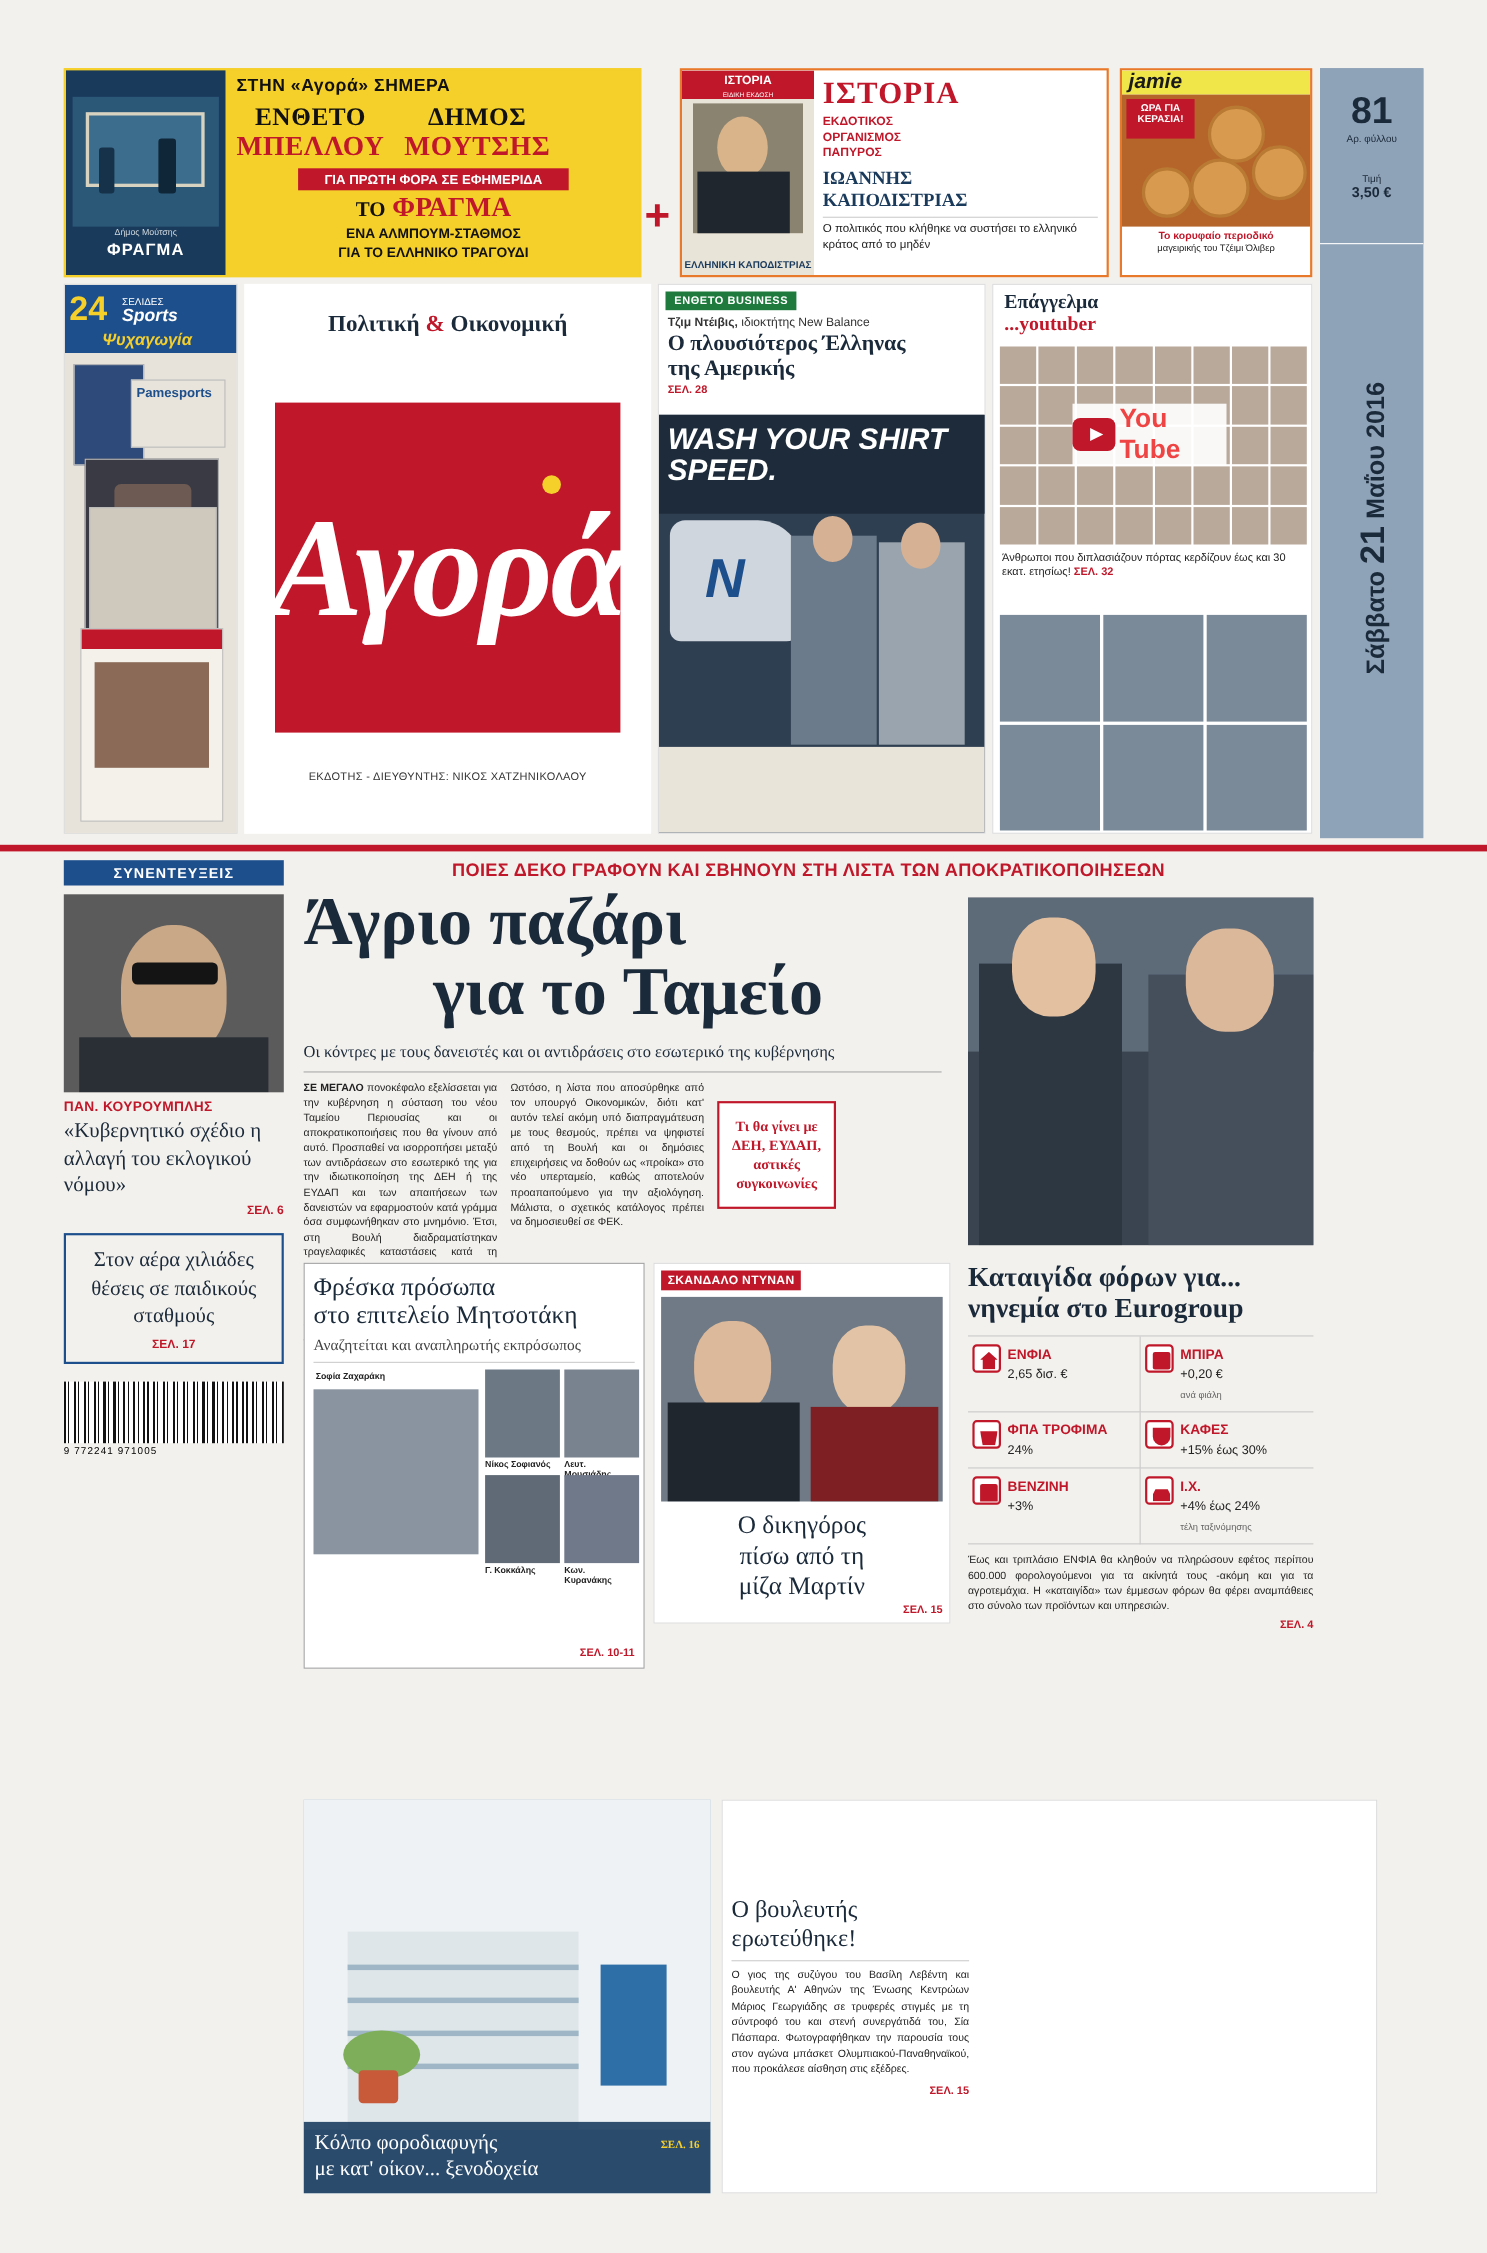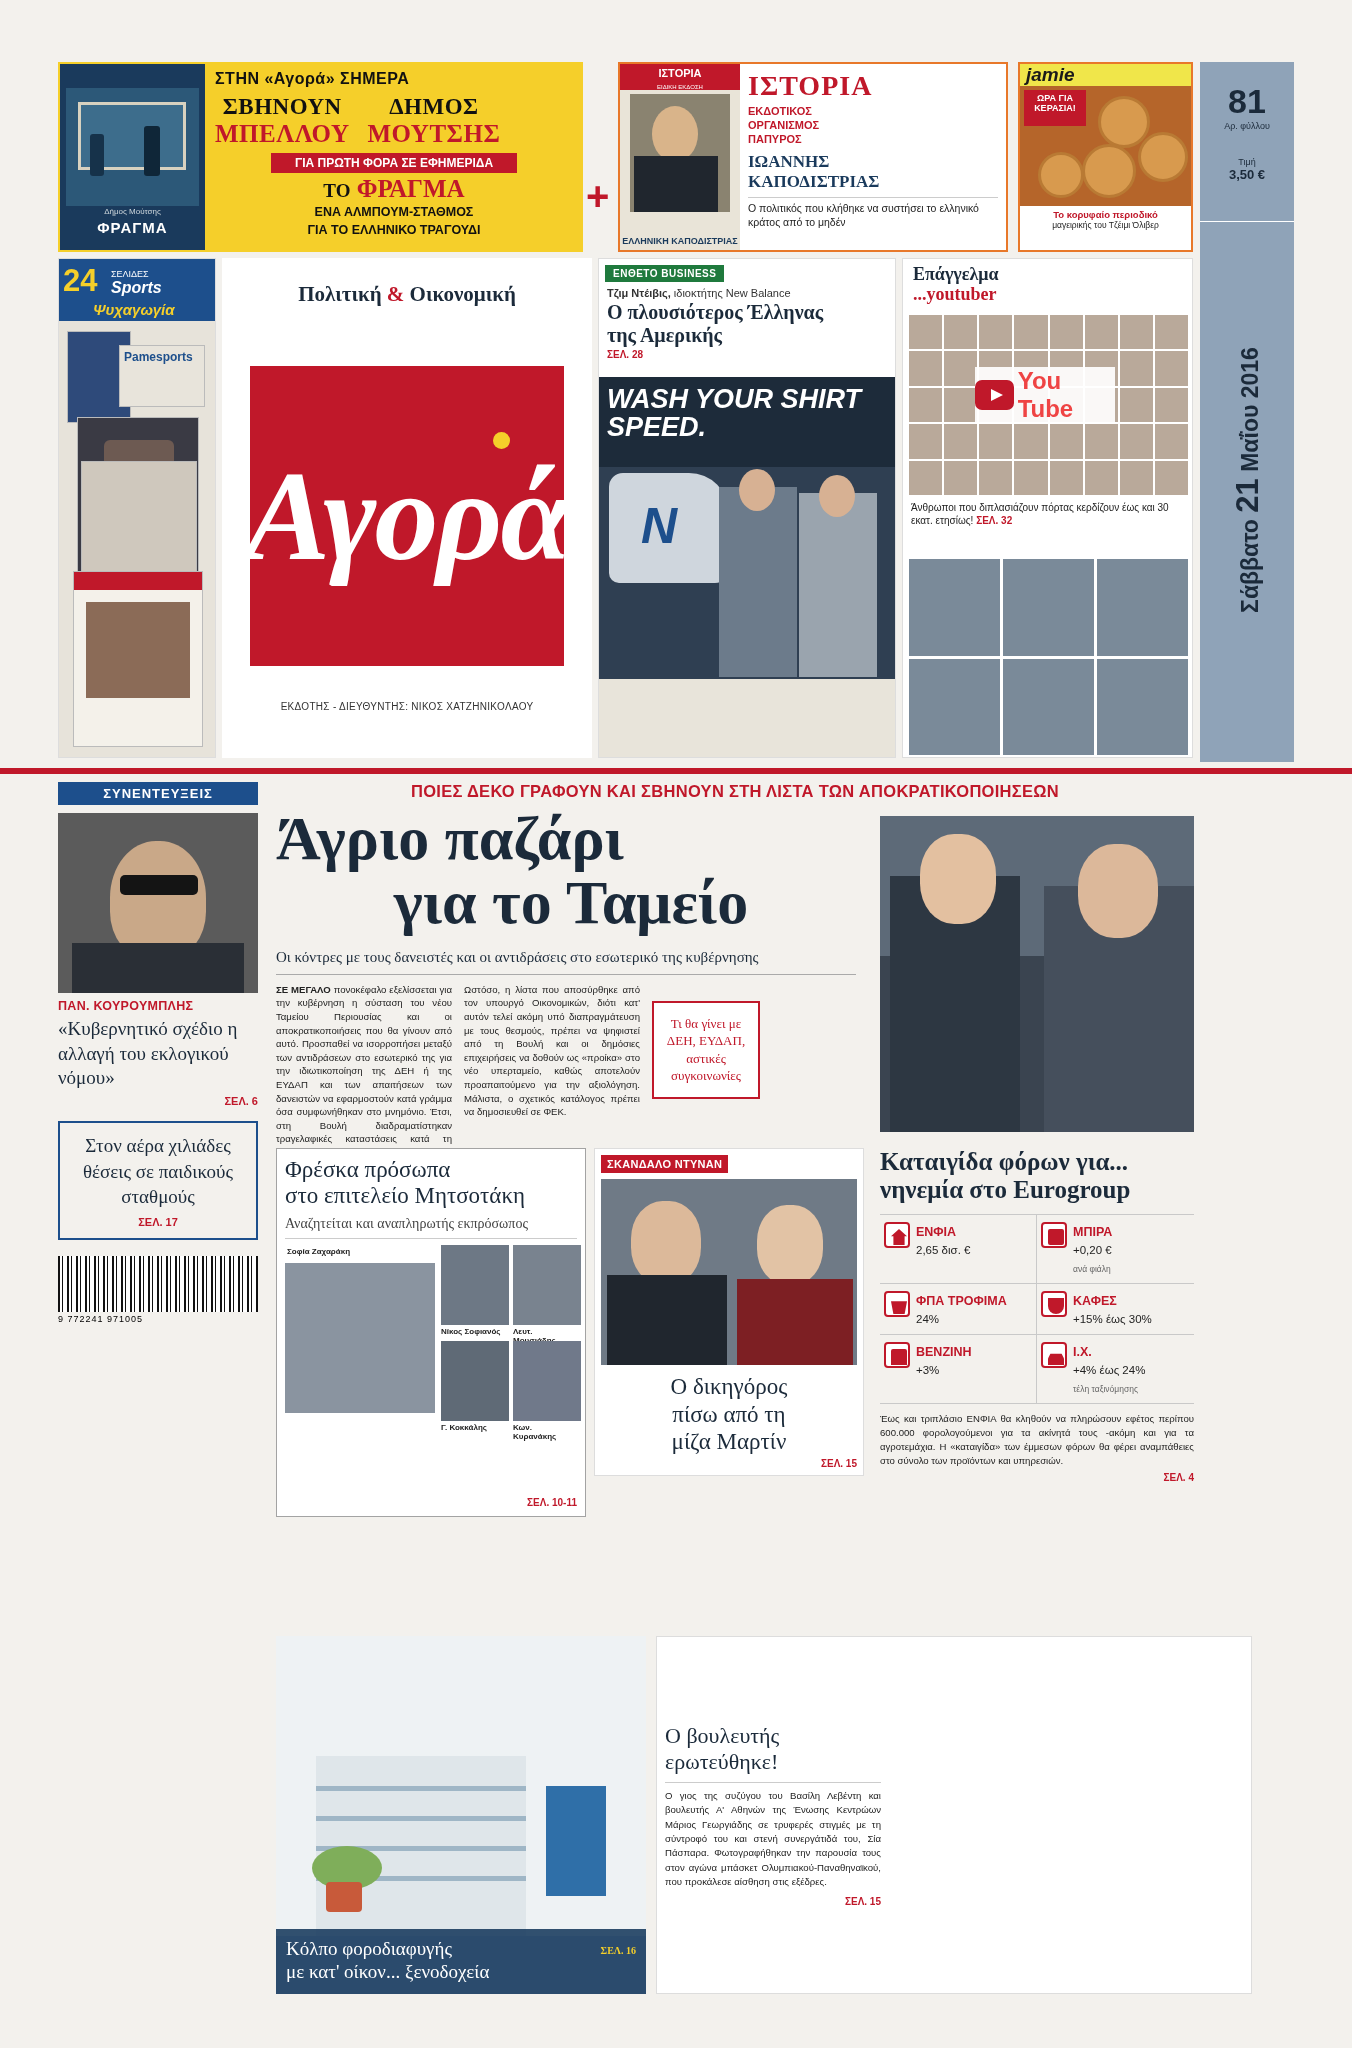--- a/index.html
+++ b/index.html
@@ -163,21 +163,21 @@
 
   
   .mainhead { position:absolute; left:276px; top:782px; width:918px; }
   .mh-kicker { text-align:center; color:#c0182a; font-size:16.5px; font-weight:bold; letter-spacing:0.3px;}
   .mh-title { font-family:"Liberation Serif", serif; font-size:62px; font-weight:bold; color:#1b2a3a; line-height:1.03; margin-top:6px; width:590px;}
   .mh-title .l2 { display:block; text-align:center;}
   .mh-sub { font-family:"Liberation Serif", serif; font-size:15px; color:#1b2a3a; width:580px; margin-top:14px; border-bottom:1px solid #aaa; padding-bottom:8px;}
   .mh-cols { display:flex; gap:12px; width:580px; margin-top:8px; position:relative;}
   .mh-col { width:176px; font-size:9.6px; line-height:1.42; color:#222; text-align:justify;}
   .mh-col b { font-weight:bold; }
-  .mh-redbox { width:108px; background:#fff; border:2px solid #c0182a; color:#c0182a; font-size:13px; font-weight:normal; text-align:center; padding:12px 4px; line-height:1.35; align-self:flex-start; margin-top:18px; font-family:"Liberation Serif", serif;}
+  .mh-redbox { width:108px; background:#fff; border:2px solid #c0182a; color:#c0182a; font-size:13px; font-weight:bold; text-align:center; padding:12px 4px; line-height:1.35; align-self:flex-start; margin-top:18px; font-family:"Liberation Serif", serif;}
   .mh-sel { color:#c0182a; font-size:10px; font-weight:bold; text-align:right; width:580px;}
   .mh-photo { position:absolute; left:604px; top:34px; width:314px; height:316px; background:#3a4450; overflow:hidden;}
   .mh-photo .p1 { position:absolute; left:10px; top:60px; width:130px; height:256px; background:#2d3742;}
   .mh-photo .p1h { position:absolute; left:40px; top:18px; width:76px; height:90px; background:#e3c0a0; border-radius:45%;}
   .mh-photo .p2 { position:absolute; left:164px; top:70px; width:150px; height:246px; background:#454f5c;}
   .mh-photo .p2h { position:absolute; left:198px; top:28px; width:80px; height:94px; background:#dcb89a; border-radius:45%;}
   .mh-photo .bg { position:absolute; left:0; top:0; width:314px; height:140px; background:#5d6a78;}
 
   
   .taxbox { position:absolute; left:880px; top:1148px; width:314px; }
@@ -258,21 +258,21 @@
         <div class="bk-frame"></div>
         <div class="bk-fig1"></div>
         <div class="bk-fig2"></div>
         <div class="bk-author">Δήμος Μούτσης</div>
         <div class="bk-title">ΦΡΑΓΜΑ</div>
       </div>
       <div class="promo-right">
         <div class="promo-line1">ΣΤΗΝ «Αγορά» ΣΗΜΕΡΑ</div>
         <div class="promo-names">
           <div class="promo-name">
-            <div class="first">ΣΒΗΝΟΥΝ</div>
+            <div class="first">ΕΝΘΕΤΟ</div>
             <div class="last">ΜΠΕΛΛΟΥ</div>
           </div>
           <div class="promo-name">
             <div class="first">ΔΗΜΟΣ</div>
             <div class="last">ΜΟΥΤΣΗΣ</div>
           </div>
         </div>
         <div style="text-align:center">
           <div class="promo-band">ΓΙΑ ΠΡΩΤΗ ΦΟΡΑ ΣΕ ΕΦΗΜΕΡΙΔΑ</div>
         </div>

